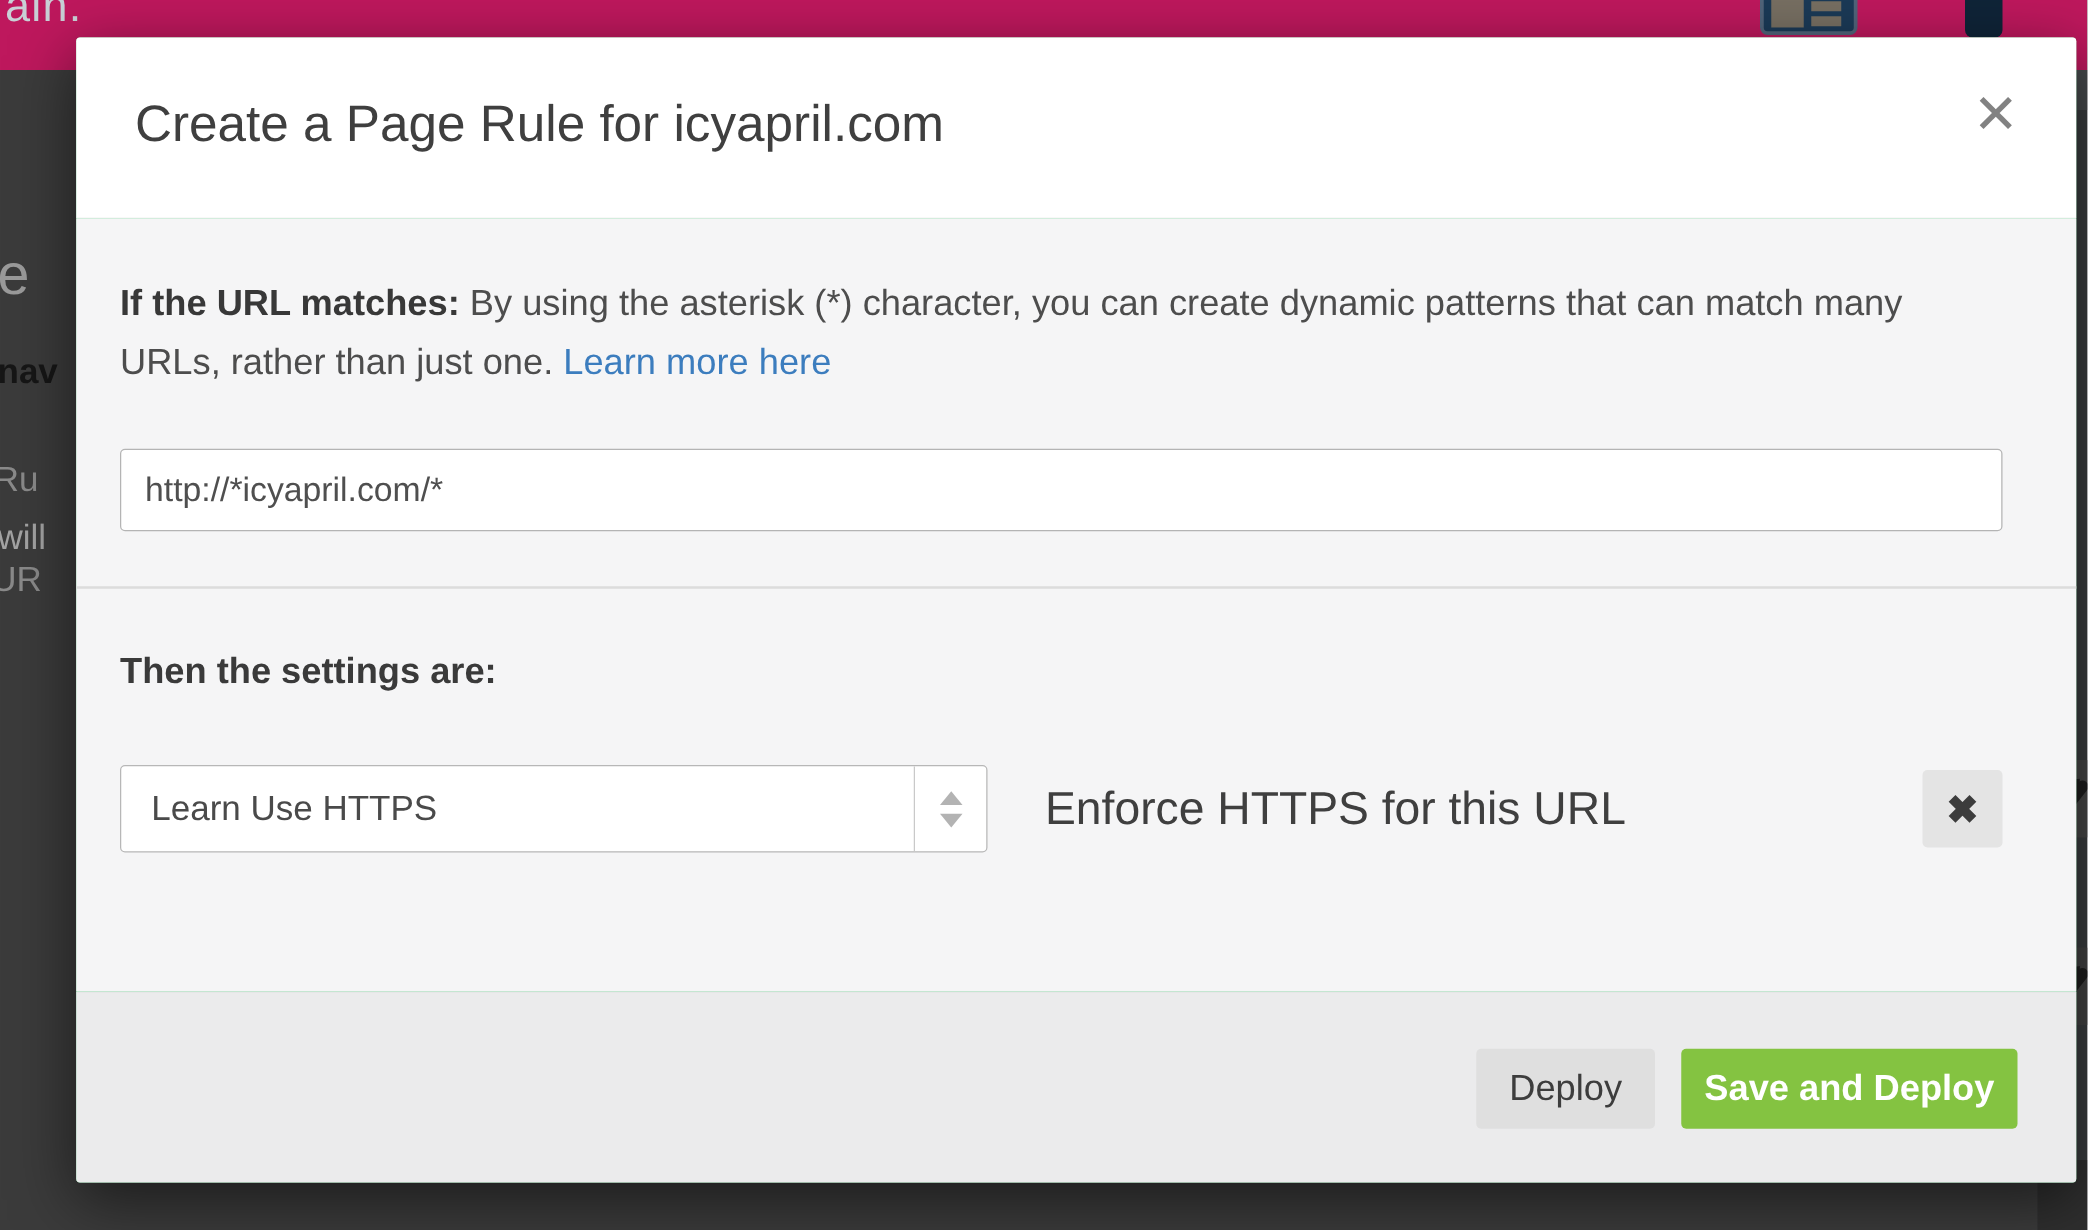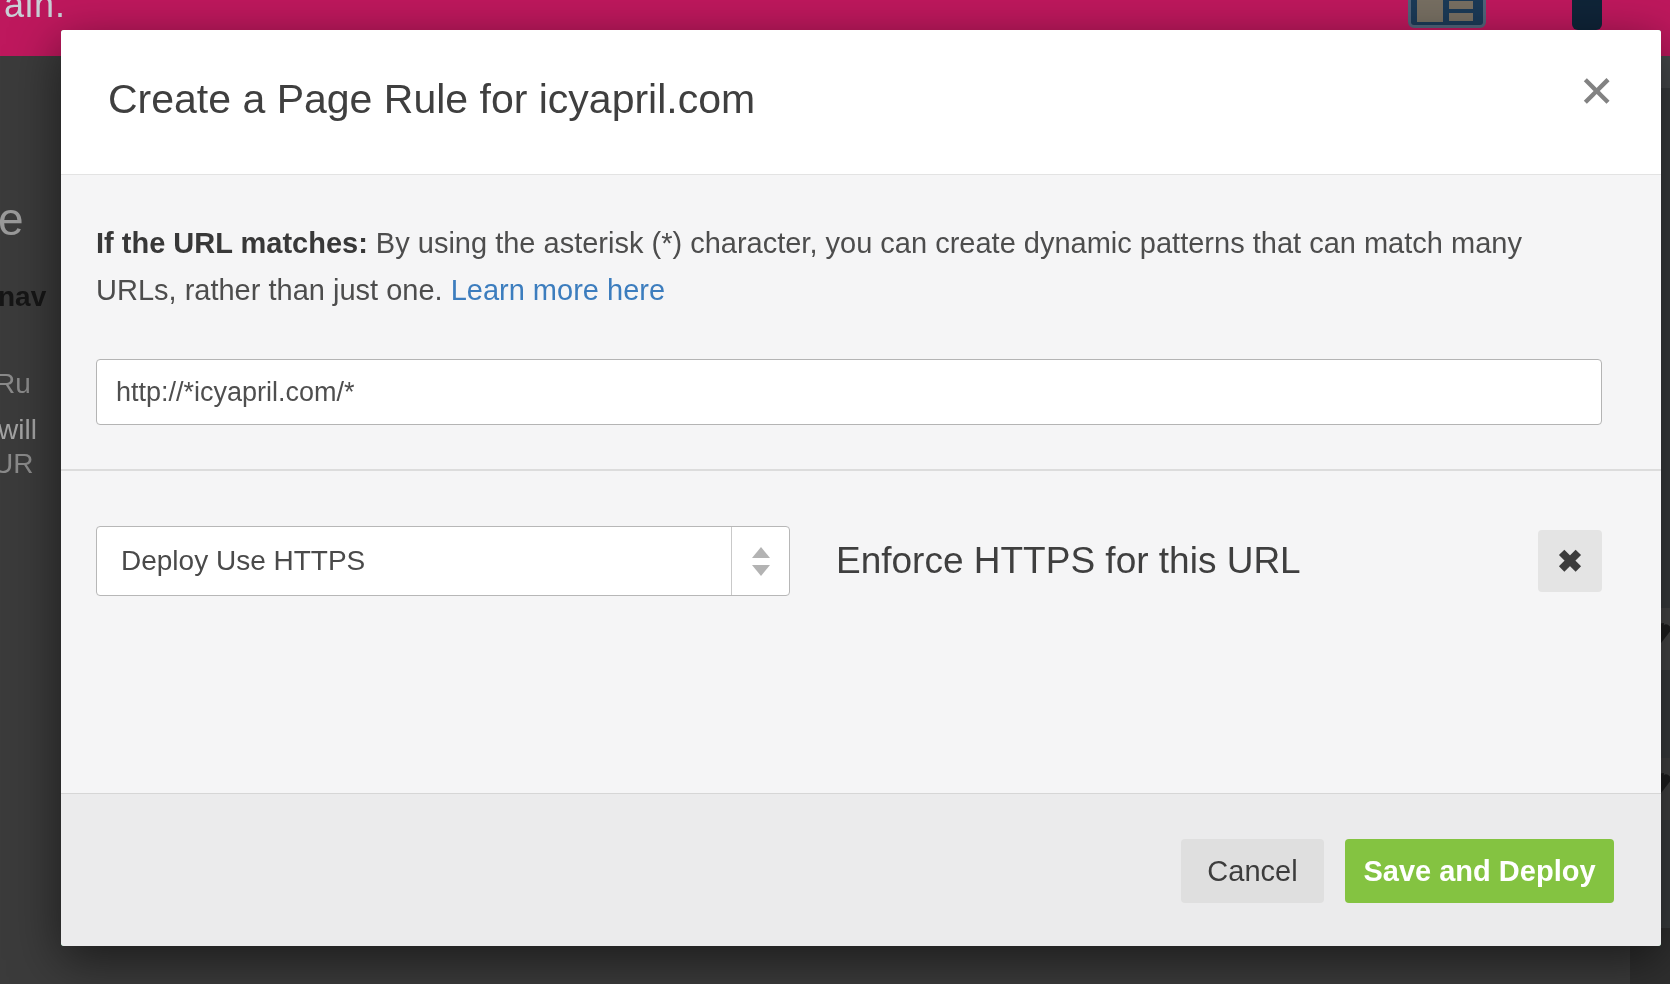--- a/index.html
+++ b/index.html
@@ -131,38 +131,39 @@
     <div class="modal-body">
 
       <div class="url-paragraph">
         <span class="bold">If the URL matches:</span><span> By using the asterisk (*) character, you can create dynamic patterns that can match many URLs, rather than just one. </span><span class="link">Learn more here</span>
       </div>
 
       <input class="url-input" type="text" value="http://*icyapril.com/*" style="">
 
       <div class="section-divider"></div>
 
+      <div class="settings-heading">Then the settings are:</div>
 
       <div class="settings-row">
         <div class="setting-select">
-          <span class="value">Deploy Use HTTPS</span>
+          <span class="value">Learn Use HTTPS</span>
           <span class="arrows">
             <i class="tri-up"></i>
             <i class="tri-down"></i>
           </span>
         </div>
         <div class="setting-desc">Enforce HTTPS for this URL</div>
         <div class="row-spacer"></div>
         <button class="remove-btn">
           <span>✖</span>
         </button>
       </div>
 
 
     </div>
 
     <div class="modal-footer">
-      <button class="btn btn-gray btn-cancel">Cancel</button>
+      <button class="btn btn-gray btn-cancel">Deploy</button>
       <button class="btn btn-green">Save and Deploy</button>
     </div>
 
   </div>
 </div>
 
 </body></html>

